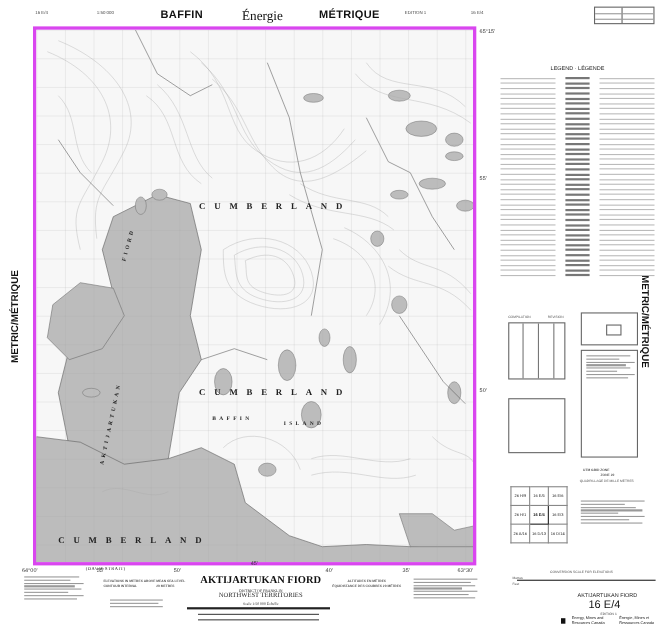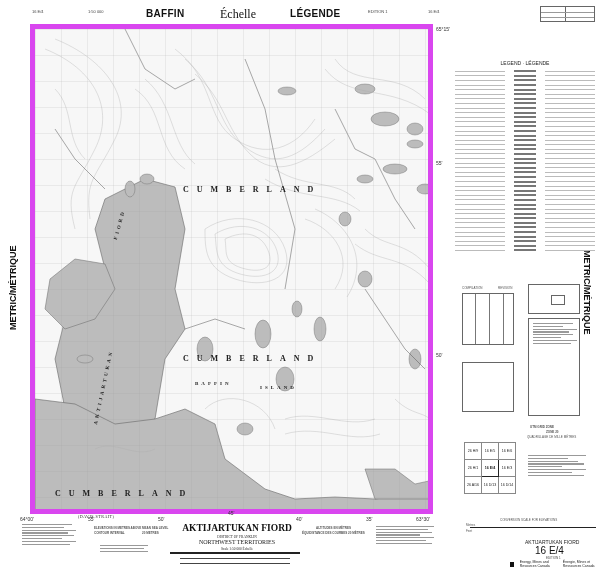--- a/index.html
+++ b/index.html
@@ -3,21 +3,21 @@
   <meta charset="utf-8">
   <style>
     * { margin: 0; padding: 0; box-sizing: border-box; }
     html, body { width: 600px; height: 570px; background: #ffffff; overflow: hidden; }
     body { position: relative; font-family: "Liberation Sans", sans-serif; color: #111; }
 
     .hdr { position: absolute; top: 9px; font-size: 4px; color: #444; }
     .hdr-big { position: absolute; top: 8px; font-weight: bold; font-size: 10px; letter-spacing: 0.3px; color: #111; }
     .canada { position: absolute; top: 7px; left: 220px; font-family: "Liberation Serif", serif; font-size: 12px; color: #111; }
 
-    .mapframe { position: absolute; left: 30px; top: 24px; width: 403px; height: 490px; border: 5px solid #d946ef; background: #fafafa; overflow: hidden; }
+    .mapframe { position: absolute; left: 30px; top: 24px; width: 403px; height: 490px; border: 3px solid #d946ef; background: #fafafa; overflow: hidden; }
     .mapframe svg { position: absolute; left: 0; top: 0; }
 
     .coord { position: absolute; font-size: 5px; color: #333; }
     .maplabel { position: absolute; font-family: "Liberation Serif", serif; font-size: 8px; letter-spacing: 8px; color: #222; font-weight: bold; }
     .maplabel.small { font-size: 5px; letter-spacing: 3px; }
     .maplabel.tiny { font-size: 4px; letter-spacing: 0.5px; font-weight: normal; }
 
     .side-metric { position: absolute; font-weight: bold; font-size: 9px; white-space: nowrap; color: #111; }
     .side-left { left: 8px; top: 330px; transform: rotate(-90deg); transform-origin: left top; }
     .side-right { left: 592px; top: 250px; transform: rotate(90deg); transform-origin: left top; }
@@ -45,22 +45,22 @@
 
     .note-block { position: absolute; }
     .note-line { height: 1.3px; background: #999; margin-bottom: 1.5px; }
   </style>
 </head>
 <body>
 
 <div class="hdr" style="left:32px;">16 E/4</div>
 <div class="hdr" style="left:88px;">1:50 000</div>
 <div class="hdr-big" style="left:146px;">BAFFIN</div>
-<div class="canada">Échelle</div>
-<div class="hdr-big" style="left:290px;">LÉGENDE</div>
+<div class="canada">Énergie</div>
+<div class="hdr-big" style="left:290px;">MÉTRIQUE</div>
 <div class="hdr" style="left:368px;">EDITION 1</div>
 <div class="hdr" style="left:428px;">16 E/4</div>
 
 <div class="box" style="left:540px; top:6px; width:55px; height:16px;">
   <div style="position:absolute; left:24px; top:0; width:1px; height:100%; background:#666;"></div>
   <div style="position:absolute; left:0; top:5px; width:100%; height:1px; background:#999;"></div>
   <div style="position:absolute; left:0; top:10px; width:100%; height:1px; background:#999;"></div>
 </div>
 
 <div class="side-metric side-left">METRIC/MÉTRIQUE</div>

